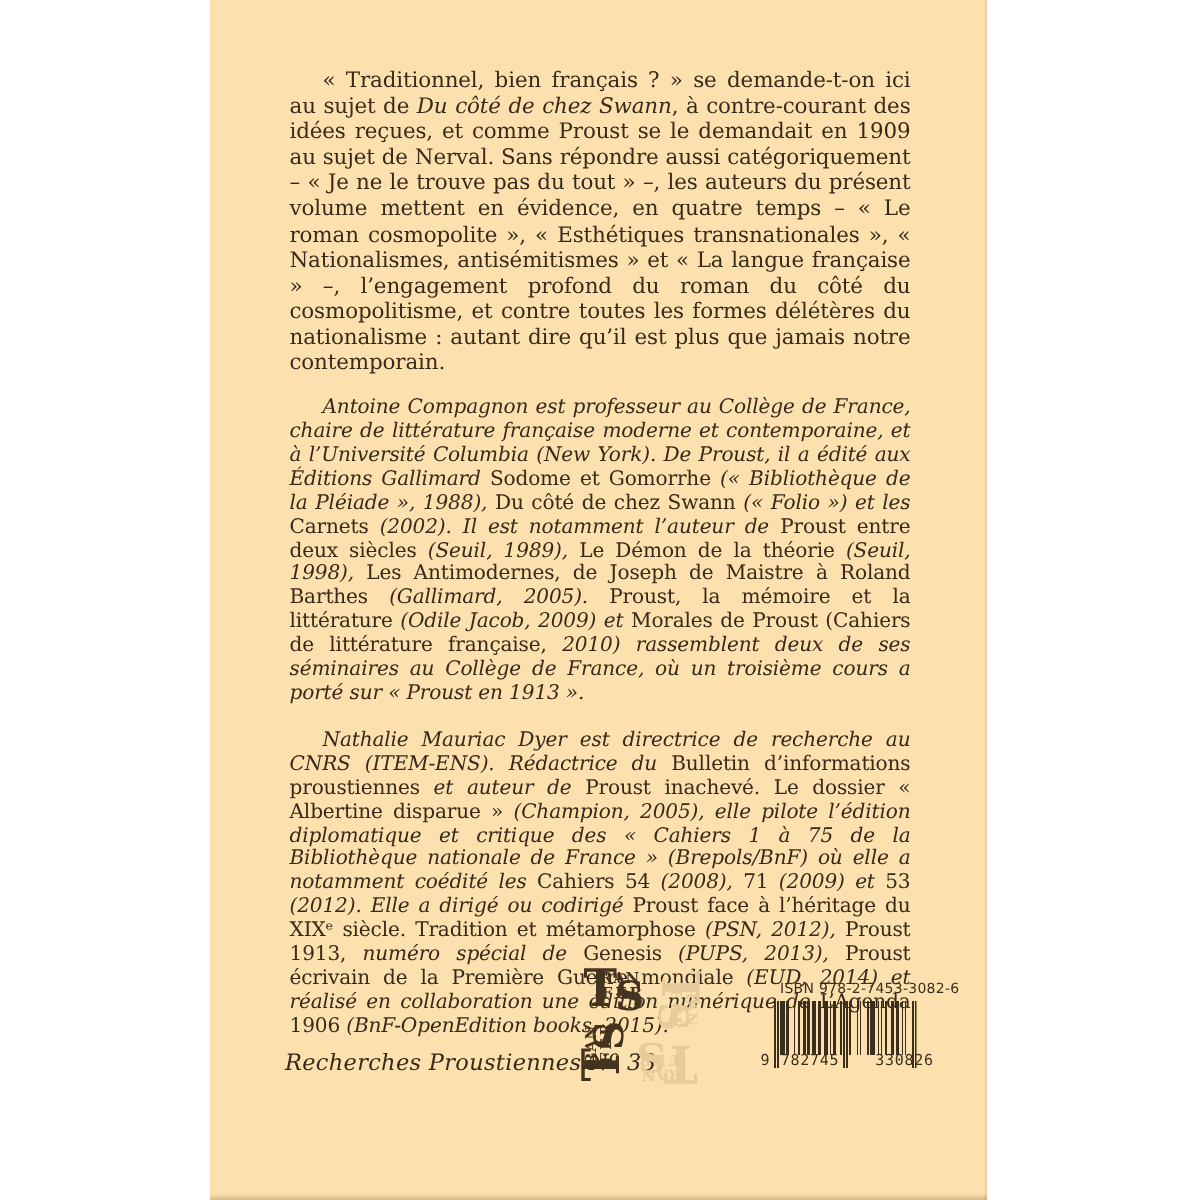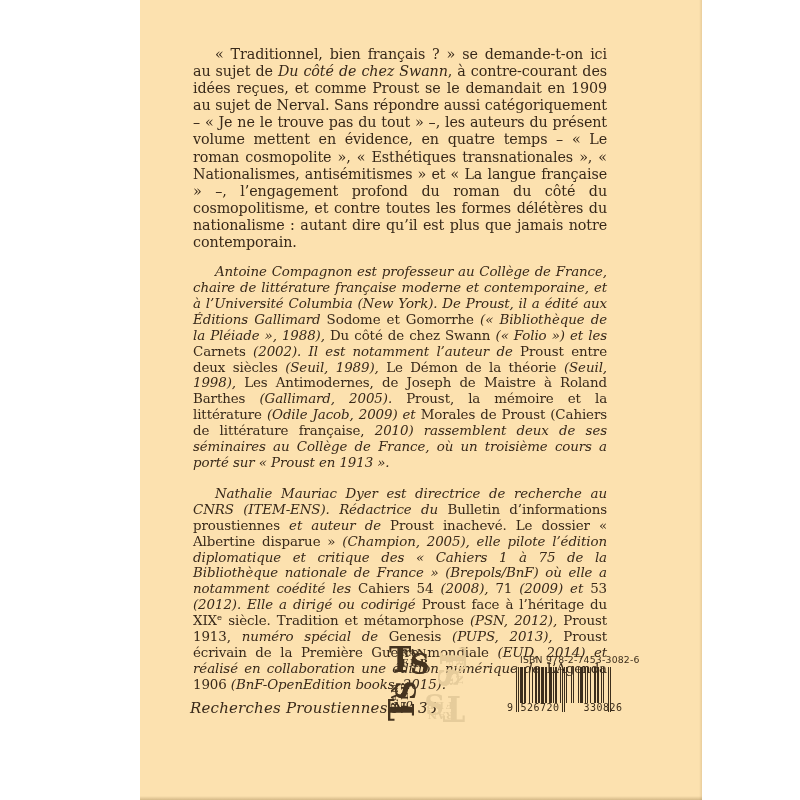--- a/index.html
+++ b/index.html
@@ -1,21 +1,21 @@
 <!DOCTYPE html>
 <html><head>
 <meta charset="utf-8">
 <style>
   html,body{margin:0;padding:0;}
   body{width:800px;height:800px;background:#ffffff;font-family:"DejaVu Serif",serif;}
   .page{position:relative;width:800px;height:800px;background:#ffffff;overflow:hidden;}
 
   .cover{
     position:absolute;left:140px;top:0;width:518px;height:800px;
-    background:#fce1af;color:#38291a;padding-left:44px;
+    background:#fce1af;color:#38291a;
   }
   .cover::after{
     content:"";position:absolute;left:0;right:0;bottom:0;height:4px;
     background:linear-gradient(rgba(121,92,44,0), rgba(121,92,44,0.30));
   }
   .cover::before{
     content:"";position:absolute;top:0;bottom:0;right:0;width:3px;
     background:linear-gradient(to right, rgba(121,92,44,0), rgba(121,92,44,0.15));
   }
 
@@ -154,19 +154,19 @@
             <rect x="78" y="0" width="1" height="36" fill="currentColor"></rect>
             <rect x="79" y="0" width="1" height="36" fill="currentColor"></rect>
             <rect x="81" y="0" width="1" height="36" fill="currentColor"></rect>
             <rect x="82" y="0" width="1" height="36" fill="currentColor"></rect>
             <rect x="85" y="0" width="1" height="36" fill="currentColor"></rect>
             <rect x="87" y="0" width="1" height="36" fill="currentColor"></rect>
             <rect x="92" y="0" width="1" height="45" fill="currentColor"></rect>
             <rect x="94" y="0" width="1" height="45" fill="currentColor"></rect>
           </svg>
         <span class="ean d9">9</span>
-        <span class="ean g1">526720</span>
+        <span class="ean g1">782745</span>
         <span class="ean g2">330826</span>
       </div>
     </div>
 
   </div>
 </div>
 
 </body></html>

